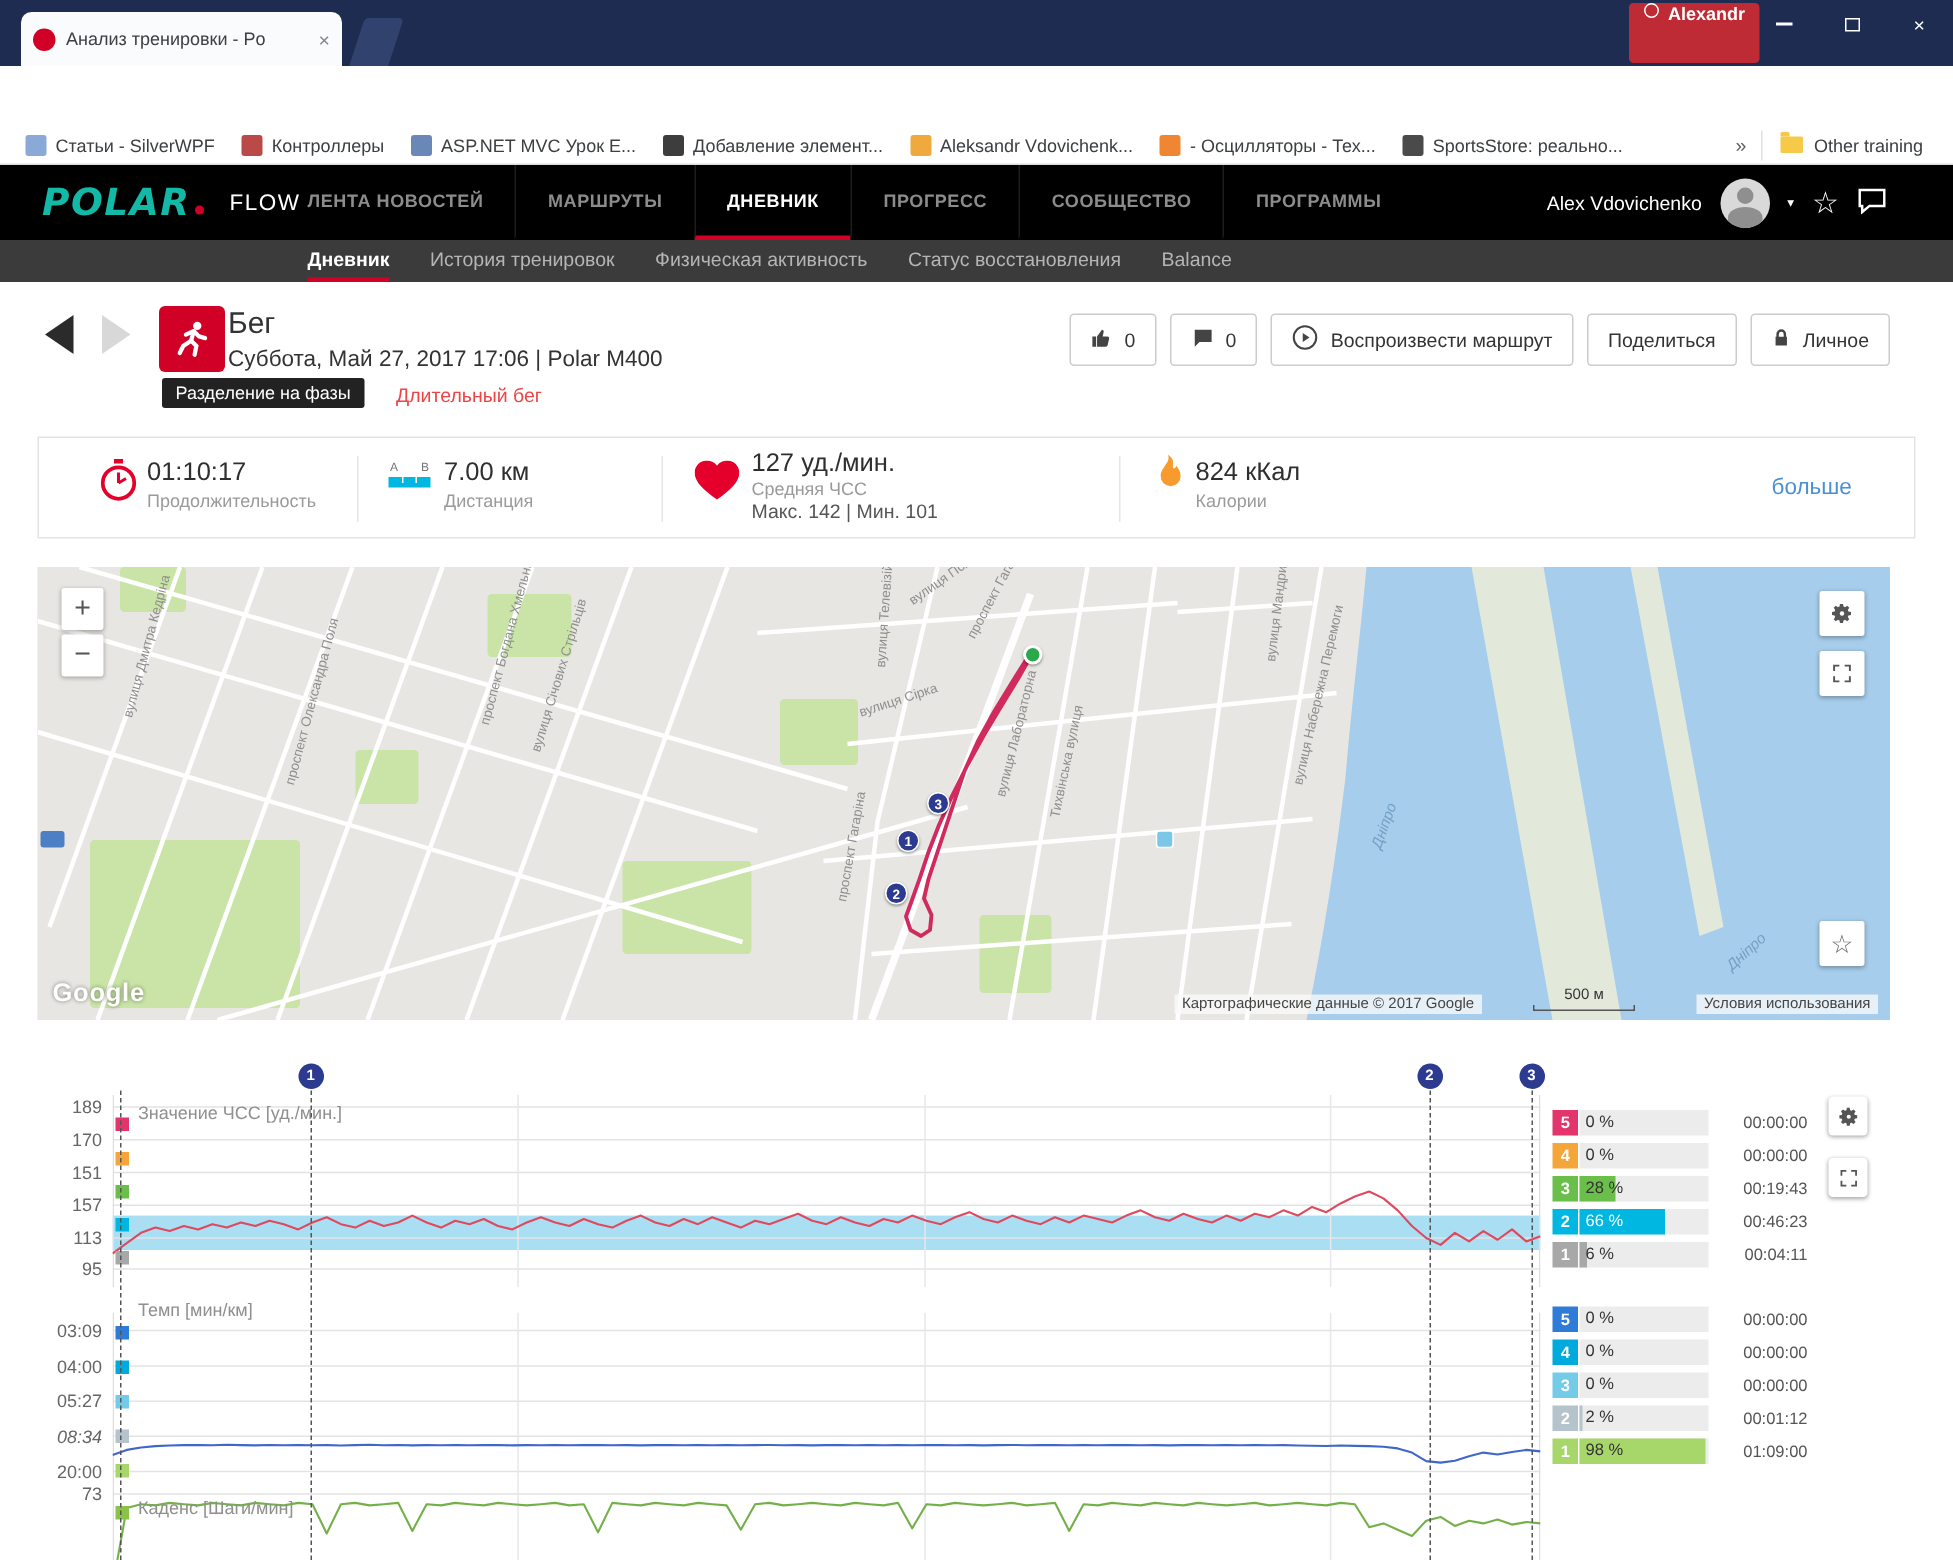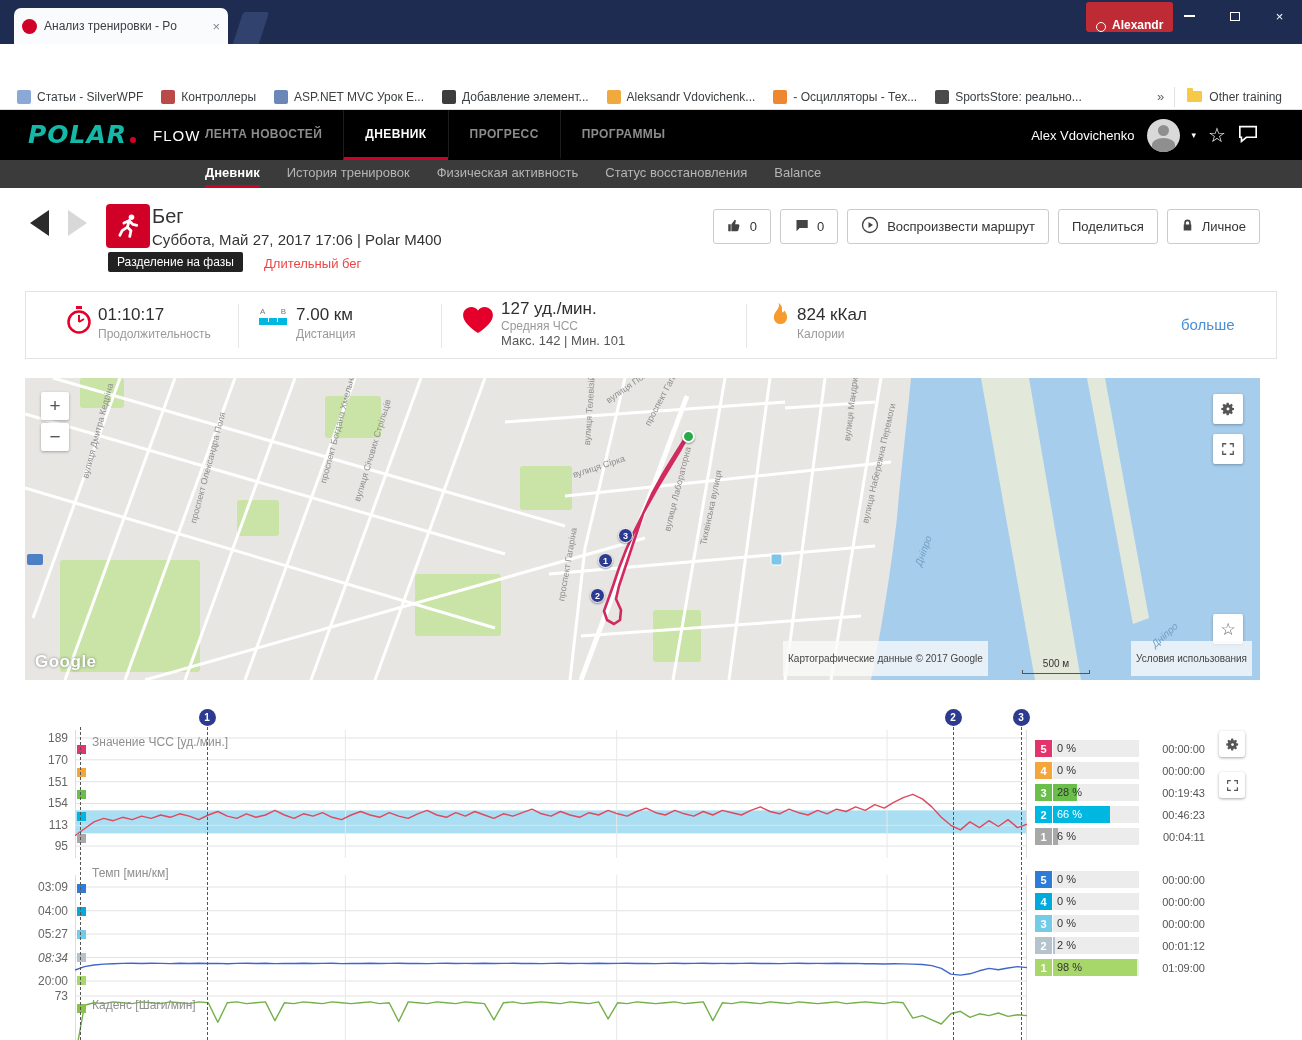--- a/index.html
+++ b/index.html
@@ -6,21 +6,21 @@
   body { font-family:"Liberation Sans", sans-serif; background:#fff; }
   .screen { position:relative; width:1302px; height:1040px; background:#fff; overflow:hidden; color:#333; }
 
   
   .titlebar { position:absolute; left:0; top:0; width:100%; height:44px; background:#1d2c50; }
   .tab { position:absolute; left:14px; top:8px; width:214px; height:36px; background:#fafbfc; border-radius:7px 7px 0 0; display:flex; align-items:center; padding:0 8px; gap:7px; }
   .favicon { width:15px; height:15px; border-radius:50%; background:#d10027; flex:none; }
   .tab-title { font-size:12px; color:#3c4043; white-space:nowrap; overflow:hidden; flex:1; }
   .tab-close { color:#80868b; font-size:13px; }
   .tab-stub { position:absolute; left:238px; top:12px; width:26px; height:32px; background:#32426e; transform:skewX(-18deg); border-radius:3px 3px 0 0; }
-  .profile-chip { position:absolute; left:1086px; top:2px; height:30px; background:#bf2b34; border-radius:3px; color:#fff; font-size:12px; font-weight:bold; display:flex; align-items:flex-end; gap:6px; padding:0 10px; }
+  .profile-chip { position:absolute; left:1086px; top:2px; height:40px; background:#bf2b34; border-radius:3px; color:#fff; font-size:12px; font-weight:bold; display:flex; align-items:flex-start; gap:6px; padding:0 10px; }
   .profile-ico { width:10px; height:10px; border:1.5px solid #fff; border-radius:50%; }
   .win-controls { position:absolute; right:0; top:0; height:32px; display:flex; }
   .win-btn { width:45px; height:32px; display:flex; align-items:center; justify-content:center; color:#fff; font-size:13px; }
   .win-min-bar { width:11px; height:2px; background:#fff; }
   .win-max-box { width:10px; height:9px; border:1.5px solid #fff; }
 
   
   .addressbar { position:absolute; left:0; top:44px; width:100%; height:40px; background:#fff; }
   .nav-ico { position:absolute; top:51px; font-size:18px; color:#5f6368; width:26px; text-align:center; }
   .nav-back { left:8px; } .nav-fwd { left:42px; color:#c4c7cb; } .nav-reload { left:76px; }
@@ -100,21 +100,21 @@
   .map { position:absolute; left:25px; top:378px; width:1235px; height:302px; background:#e8e6e2; overflow:hidden; }
   .map-label { position:absolute; font-size:9px; color:#8e8e8e; white-space:nowrap; transform-origin:0 50%; }
   .map-label.water { color:#74a0c4; font-style:italic; font-size:10px; }
   .map-btn { position:absolute; background:#fff; border-radius:2px; box-shadow:0 1px 3px rgba(0,0,0,.3); display:flex; align-items:center; justify-content:center; }
   .zoom-in  { left:16px; top:14px; width:28px; height:28px; font-size:19px; color:#555; }
   .zoom-out { left:16px; top:45px; width:28px; height:28px; font-size:19px; color:#555; }
   .map-gear { left:1188px; top:16px;  width:30px; height:30px; }
   .map-fs   { left:1188px; top:56px;  width:30px; height:30px; }
   .map-star { left:1188px; top:236px; width:30px; height:30px; font-size:17px; color:#666; }
   .google-logo { position:absolute; left:10px; bottom:8px; font-size:17px; font-weight:bold; color:#fff; letter-spacing:.5px; text-shadow:0 0 3px rgba(0,0,0,.45); }
-  .map-attr { position:absolute; bottom:4px; font-size:10px; color:#444; background:rgba(250,250,250,.78); padding:12px 5px; white-space:nowrap; }
+  .map-attr { position:absolute; bottom:4px; font-size:10px; color:#444; background:rgba(250,250,250,.78); padding:1px 5px; white-space:nowrap; }
   .attr-data { left:758px; } .attr-terms { left:1106px; }
   .map-scale { position:absolute; left:997px; bottom:6px; width:68px; text-align:center; font-size:10px; color:#333; }
   .scale-bracket { width:68px; height:4px; border:1px solid #555; border-top:none; margin-top:1px; }
   .map-marker { position:absolute; width:15px; height:15px; border-radius:50%; background:#2c3a8f; border:1.5px solid #fff; color:#fff; font-size:9px; font-weight:bold; display:flex; align-items:center; justify-content:center; box-shadow:0 1px 2px rgba(0,0,0,.4); }
   .start-marker { position:absolute; width:13px; height:13px; background:#2ba84a; border:2px solid #fff; border-radius:50%; box-shadow:0 1px 2px rgba(0,0,0,.4); }
 
   
   .charts { position:absolute; left:0; top:700px; width:1302px; height:340px; }
   .chart-svg { position:absolute; left:75px; }
   #hr-svg { top:30px; } #pace-svg { top:175px; } #cad-svg { top:292px; }
@@ -222,22 +222,24 @@
       <span class="bm-folder"></span>
       <span>Other training</span>
     </div>
   </div>
 
   <div class="pheader">
     <div class="plogo">POLAR</div>
     <div class="pflow">FLOW</div>
     <div class="pnav">
         <div class="pnav-item">ЛЕНТА НОВОСТЕЙ</div>
+        <div class="pnav-item">МАРШРУТЫ</div>
         <div class="pnav-item active">ДНЕВНИК</div>
         <div class="pnav-item">ПРОГРЕСС</div>
+        <div class="pnav-item">СООБЩЕСТВО</div>
         <div class="pnav-item">ПРОГРАММЫ</div>
       </div>
     <div class="puser">
       <span>Alex Vdovichenko</span>
       <span class="avatar"></span>
       <span class="caret">▾</span>
       <span class="hstar">☆</span>
       <span>
         <svg width="20" height="18" viewBox="0 0 24 22">
             <path d="M2 2h20v13H10l-6 5v-5H2z" fill="none" stroke="#fff" stroke-width="2"></path>
@@ -557,21 +559,21 @@
         </svg>
     </div>
     <div class="chart-btn chart-fs">
       <svg width="13" height="13" viewBox="0 0 24 24" fill="none" stroke="#555" stroke-width="2.2">
           <path d="M3 9V3h6M15 3h6v6M21 15v6h-6M9 21H3v-6"></path>
         </svg>
     </div>
   <div class="tick-label" style="top: 31px;">189</div>
       <div class="tick-label" style="top: 52.8298px;">170</div>
       <div class="tick-label" style="top: 74.6596px;">151</div>
-      <div class="tick-label" style="top: 96.4894px;">154</div>
+      <div class="tick-label" style="top: 96.4894px;">157</div>
       <div class="tick-label" style="top: 118.319px;">113</div>
       <div class="tick-label" style="top: 139px;">95</div>
       <div class="chip" style="top: 45px; background: rgb(226, 53, 107);"></div>
       <div class="chip" style="top: 68px; background: rgb(245, 166, 58);"></div>
       <div class="chip" style="top: 90px; background: rgb(106, 191, 75);"></div>
       <div class="chip" style="top: 112px; background: rgb(0, 183, 225);"></div>
       <div class="chip" style="top: 134px; background: rgb(168, 168, 168);"></div>
       <div class="tick-label" style="top: 180px;">03:09</div>
       <div class="tick-label" style="top: 203.709px;">04:00</div>
       <div class="tick-label" style="top: 227.086px;">05:27</div>

